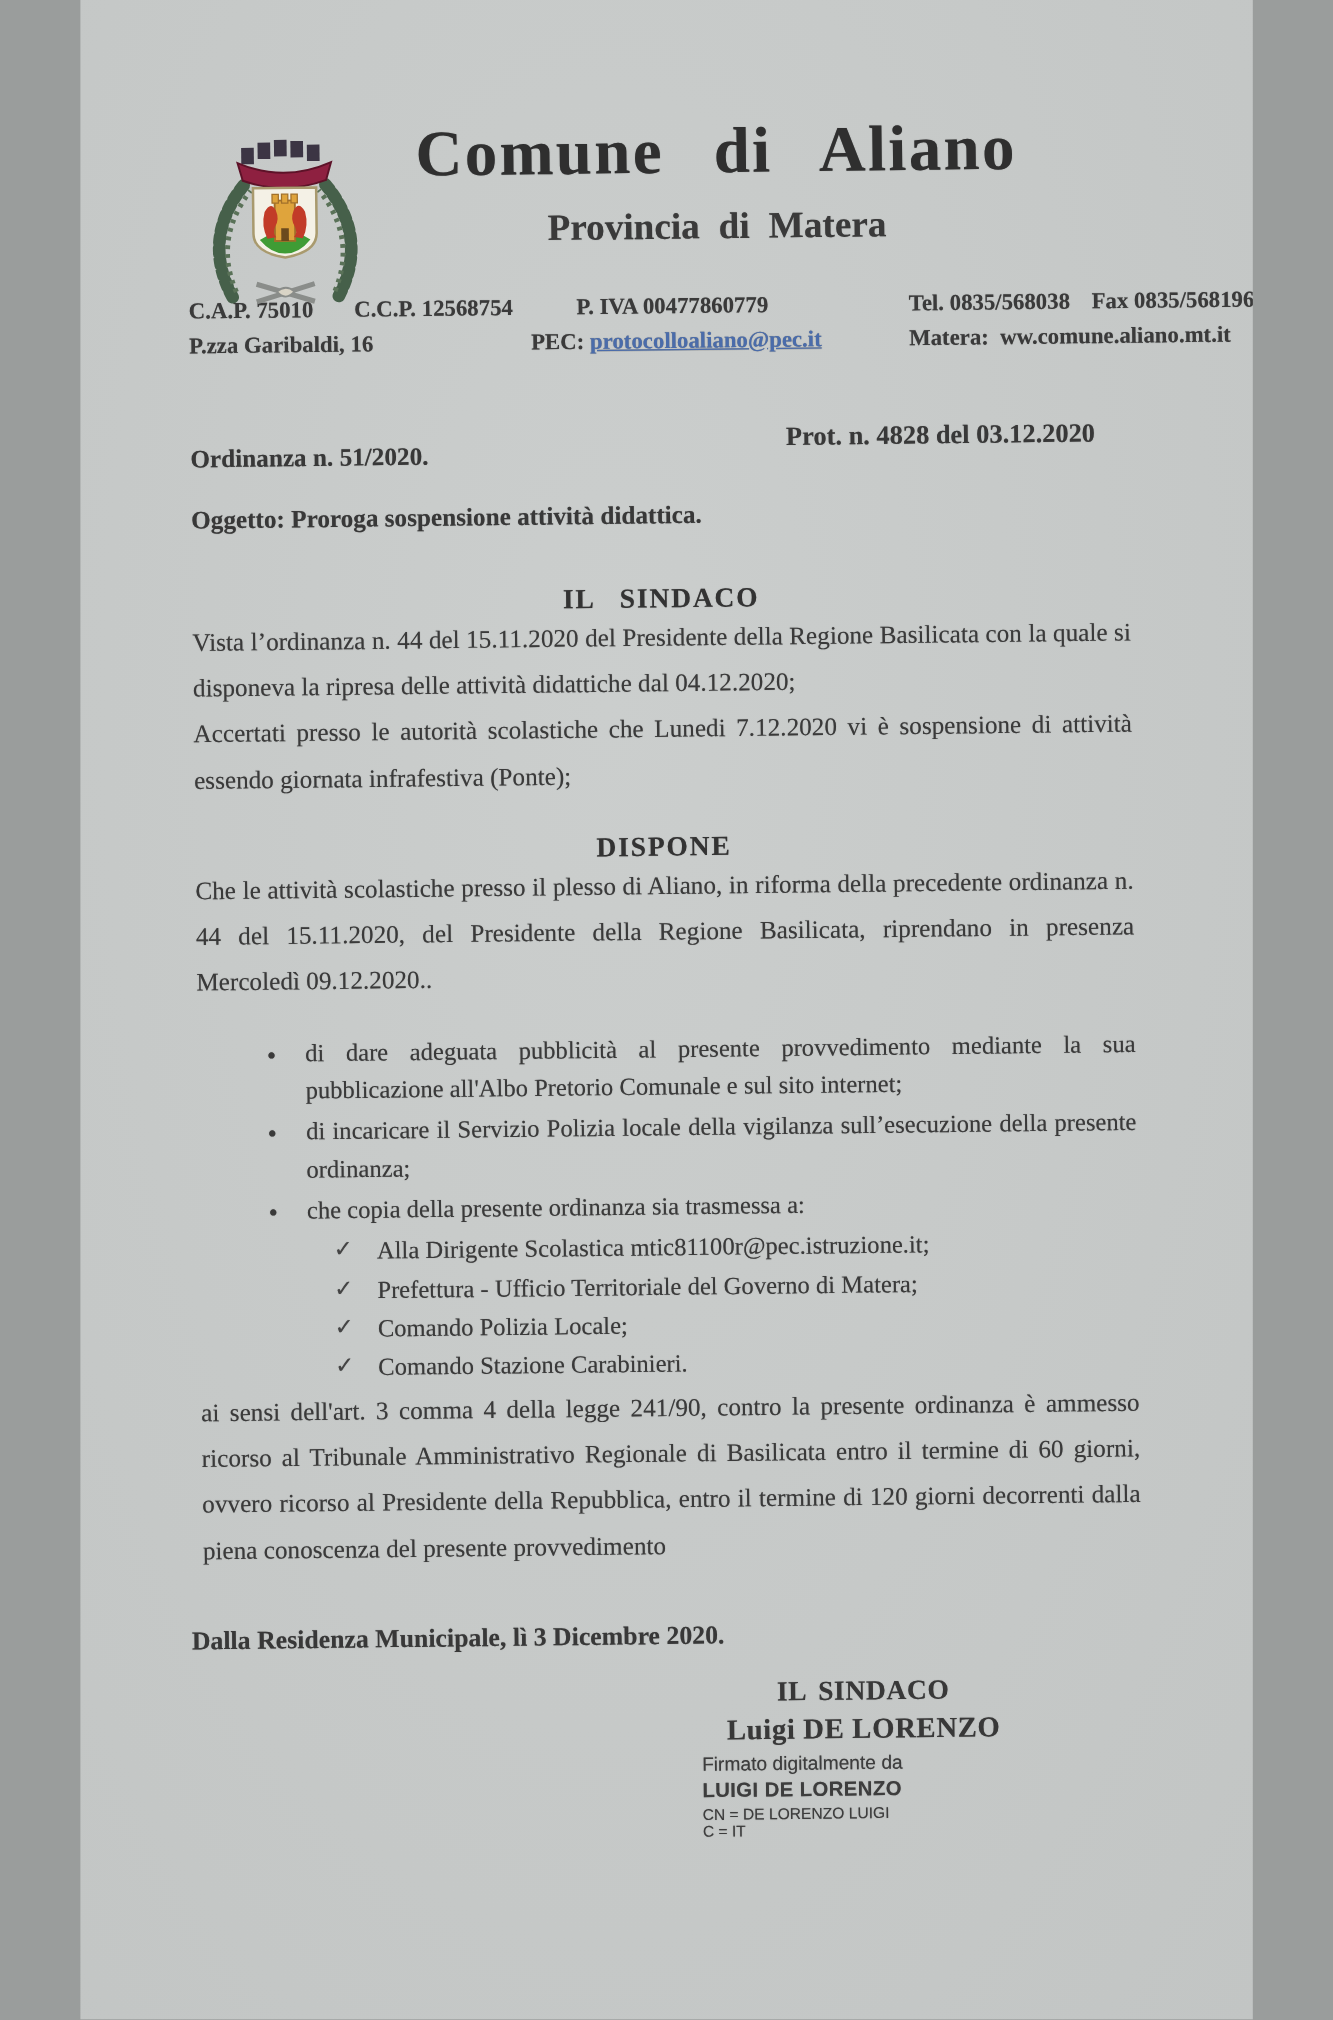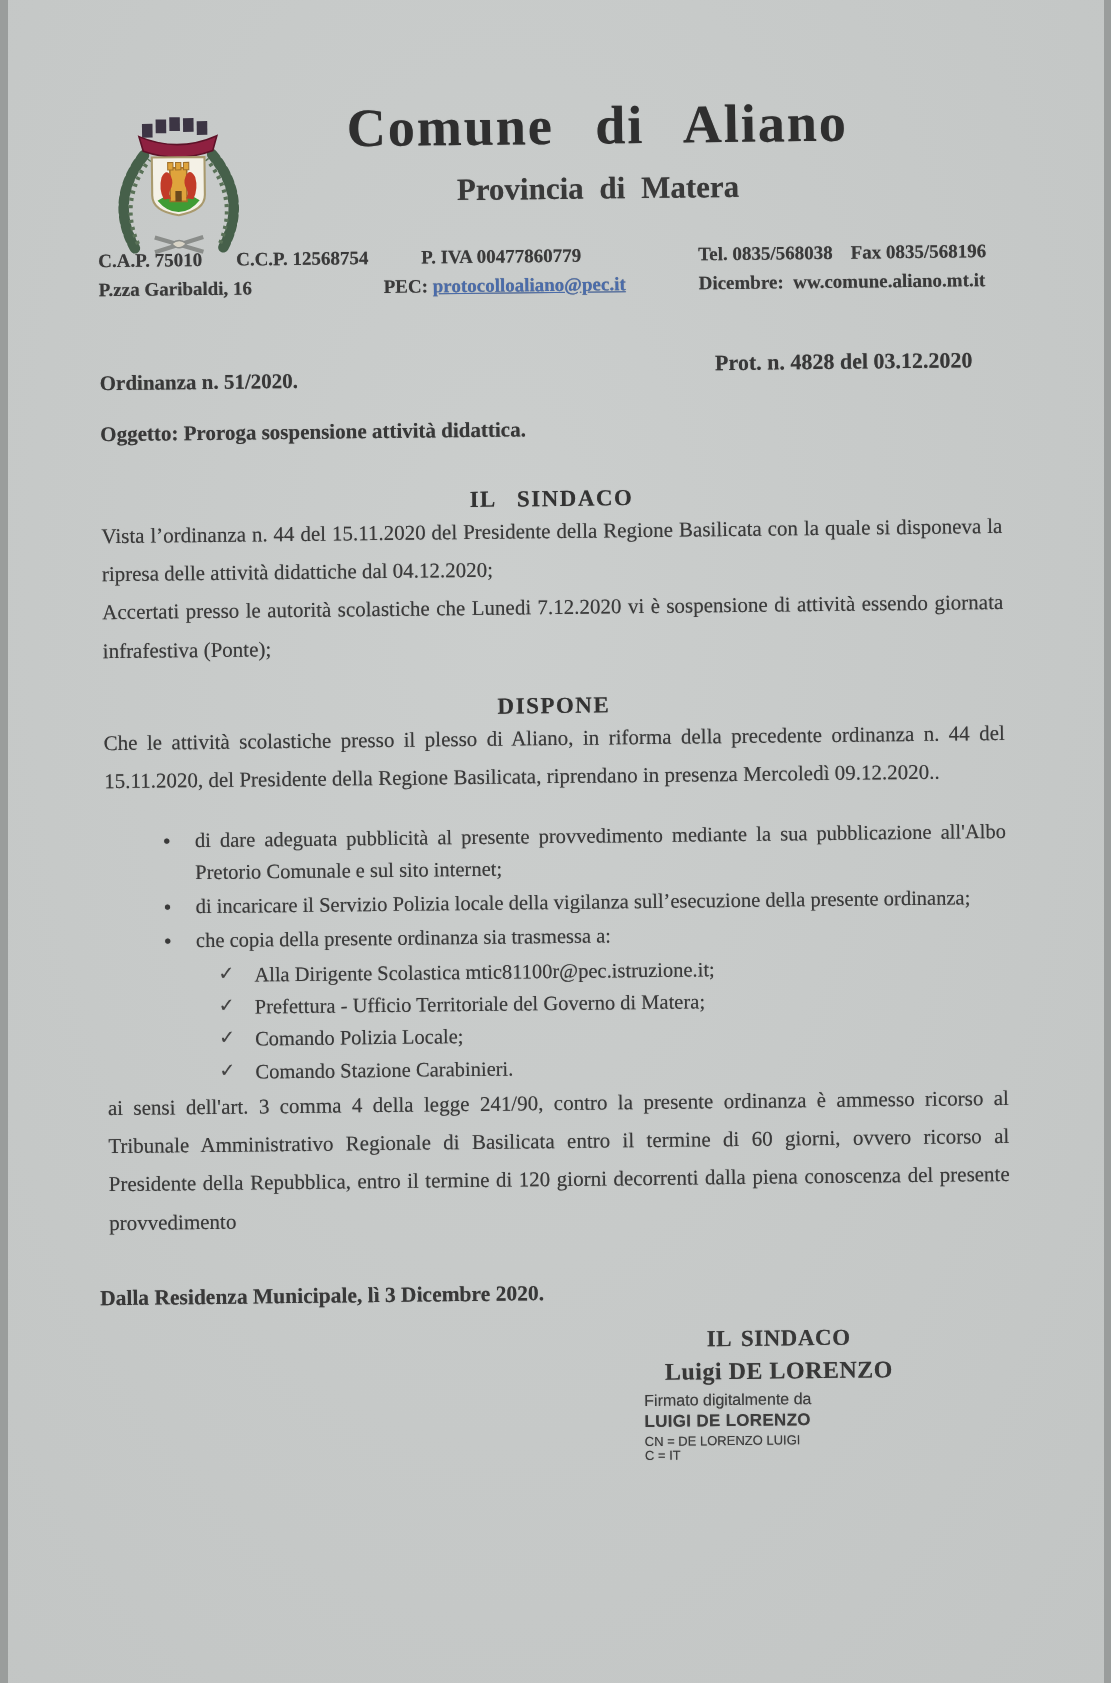--- a/index.html
+++ b/index.html
@@ -1,18 +1,18 @@
 <!DOCTYPE html>
 <html><head>
 <meta charset="utf-8">
 <style>
   html,body{margin:0;padding:0;background:#9a9d9c;}
   .page{
     position:relative;
-    width:1096px;height:1683px;
+    width:977px;height:1683px;
     margin:0 auto;
     background:radial-gradient(ellipse at 45% 35%, #cbcecd 0%, #c6c9c8 55%, #c2c5c4 100%);
     overflow:hidden;
     font-family:"Liberation Serif", serif;
     color:#383838;
   }
   .sheet{
     position:absolute;inset:0;
     transform:rotate(-0.65deg);
     transform-origin:50% 40%;
@@ -145,21 +145,21 @@
         <div class="c1">
           <div class="nowrap"><span>C.A.P. 75010</span><span class="gap2"></span><span>C.C.P. 12568754</span></div>
           <div>P.zza Garibaldi, 16</div>
         </div>
         <div class="c2">
           <div style="padding-left:38px;">P. IVA 00477860779</div>
           <div class="nowrap"><span>PEC:</span> <span class="pec-link">protocolloaliano@pec.it</span></div>
         </div>
         <div class="c3">
           <div class="nowrap"><span>Tel. 0835/568038</span><span class="gap3"></span><span>Fax 0835/568196</span></div>
-          <div class="nowrap"><span>Dicembre:</span>&nbsp; <span>ww.comune.aliano.mt.it</span></div>
+          <div class="nowrap"><span>Matera:</span>&nbsp; <span>ww.comune.aliano.mt.it</span></div>
         </div>
       </div>
     </div>
 
     <div class="meta-row">
       <div class="ordinance">Ordinanza n. 51/2020.</div>
       <div class="prot">Prot. n. 4828 del 03.12.2020</div>
     </div>
     <div class="subject">Oggetto: Proroga sospensione attività didattica.</div>
 

